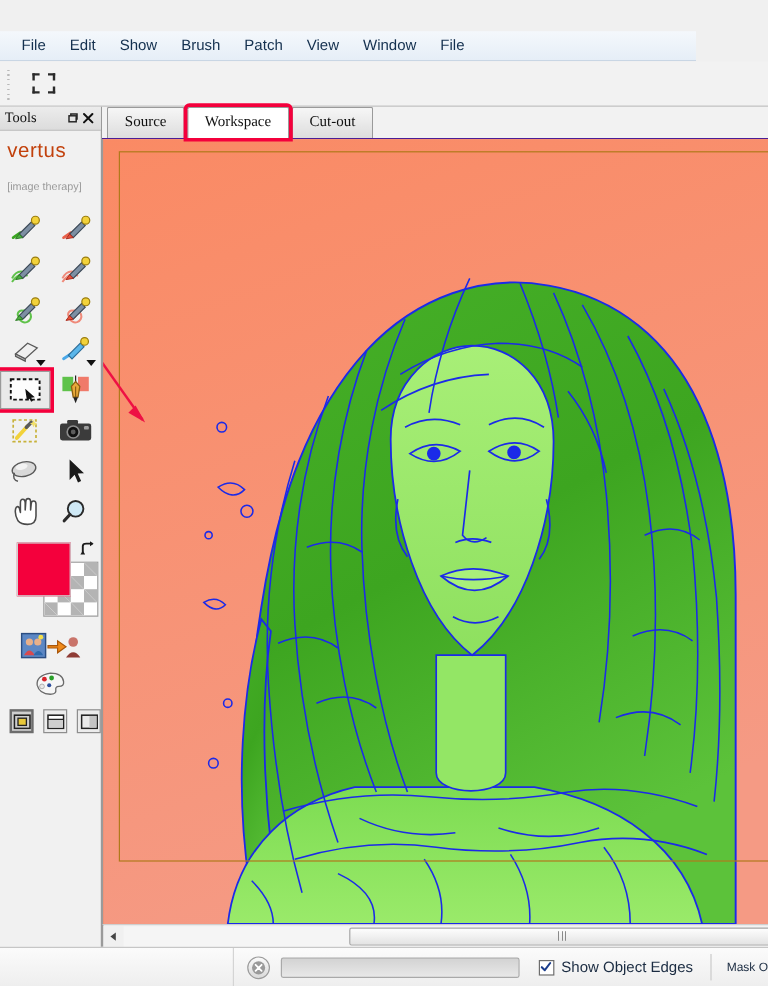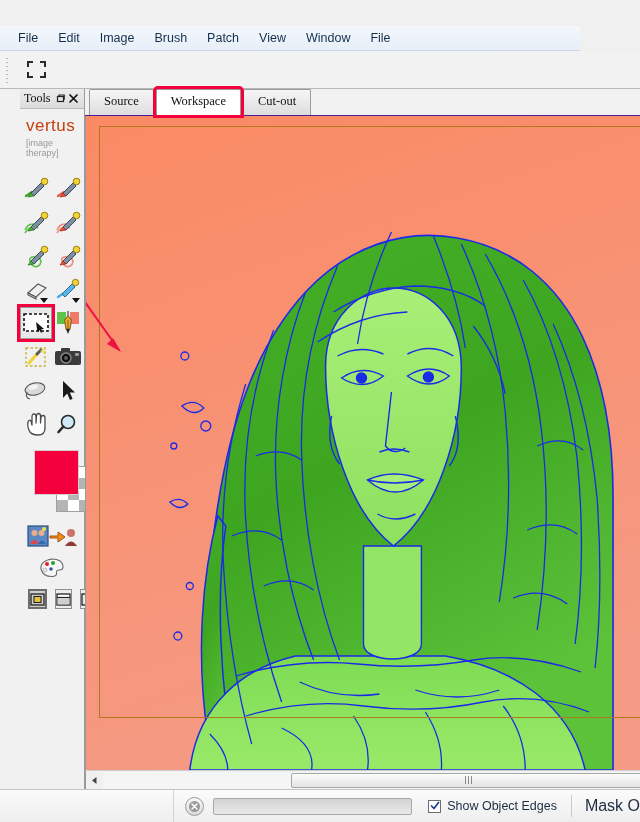--- a/index.html
+++ b/index.html
@@ -57,35 +57,35 @@
   .tsbtn {
     width:32px; height:30px; margin-left:8px;
     display:flex; align-items:center; justify-content:center;
     background:transparent; border:1px solid transparent; cursor:pointer;
   }
   .marquee-glyph { width:19px; height:17px; border:2px dashed #2a2a2a; }
 
   
   .toolspanel {
     position:absolute; left:0; top:89px; width:85px; height:700px;
-    background:#f1f1f1; border-right:1px solid #9a9a9a;padding-left:20px;
+    background:#f1f1f1; border-right:1px solid #9a9a9a;
   }
   .tp-header {
     height:20px; background:linear-gradient(to bottom,#ececec,#dcdcdc);
     border-bottom:1px solid #bcbcbc;
     display:flex; align-items:center; padding:0 4px;
   }
   .tp-title { font-family:"Liberation Serif",serif; font-size:12px; color:#111; flex:1; }
   .tp-btn { width:13px; height:13px; display:flex; align-items:center; justify-content:center;
             font-size:11px; color:#222; cursor:pointer; }
   .tp-btn svg { display:block; }
 
   .brand { padding:8px 0 6px 6px; }
   .brand-main { font-size:17px; color:#c2410c; letter-spacing:.5px; line-height:1; font-weight:300;}
-  .brand-sub { font-size:9px; color:#9a9a9a; margin-top:4px; }
+  .brand-sub { font-size:9px; color:#9a9a9a; margin-top:16px; }
 
   .toolgrid { padding:6px 0 0 0; }
   .trow { display:flex; height:34px; align-items:center; }
   .tcell { width:42px; height:32px; display:flex; align-items:center; justify-content:center;
            position:relative; cursor:pointer; }
   .tcell.sel {
     outline:3px solid #f4003c; background:#e9e9e9;
     border:1px solid #9a9a9a;
   }
   .drop-arrow { position:absolute; right:4px; bottom:2px; width:0;height:0;
@@ -181,32 +181,32 @@
     background:linear-gradient(to bottom,#d3d3d3,#e8e8e8);
     border:1px solid #a9a9a9; border-radius:2px; flex:0 0 auto;
   }
   .statcheck { display:flex; align-items:center; gap:6px; margin-left:16px; cursor:pointer; }
   .cbox {
     width:13px; height:13px; background:#fff; border:1px solid #6d6d6d;
     display:flex; align-items:center; justify-content:center; flex:0 0 auto;
   }
   .stat-label { font-size:12.5px; color:#1b2c42; white-space:nowrap; }
   .sb-div { width:1px; height:22px; background:#cacaca; margin-left:14px; }
-  .stat-tail { font-size:16px; color:#1b2c42; margin-left:13px; white-space:nowrap; }
+  .stat-tail { font-size:10px; color:#1b2c42; margin-left:13px; white-space:nowrap; }
 </style>
 </head>
 <body>
 
 <div class="app">
 
 
   <div class="menubar">
     <div class="menu-item">File</div>
     <div class="menu-item">Edit</div>
-    <div class="menu-item">Image</div>
+    <div class="menu-item">Show</div>
     <div class="menu-item">Brush</div>
     <div class="menu-item">Patch</div>
     <div class="menu-item">View</div>
     <div class="menu-item">Window</div>
     <div class="menu-item">File</div>
   </div>
 
   <div class="toolstrip">
     <div class="grip"></div>
     <div class="tsbtn">

